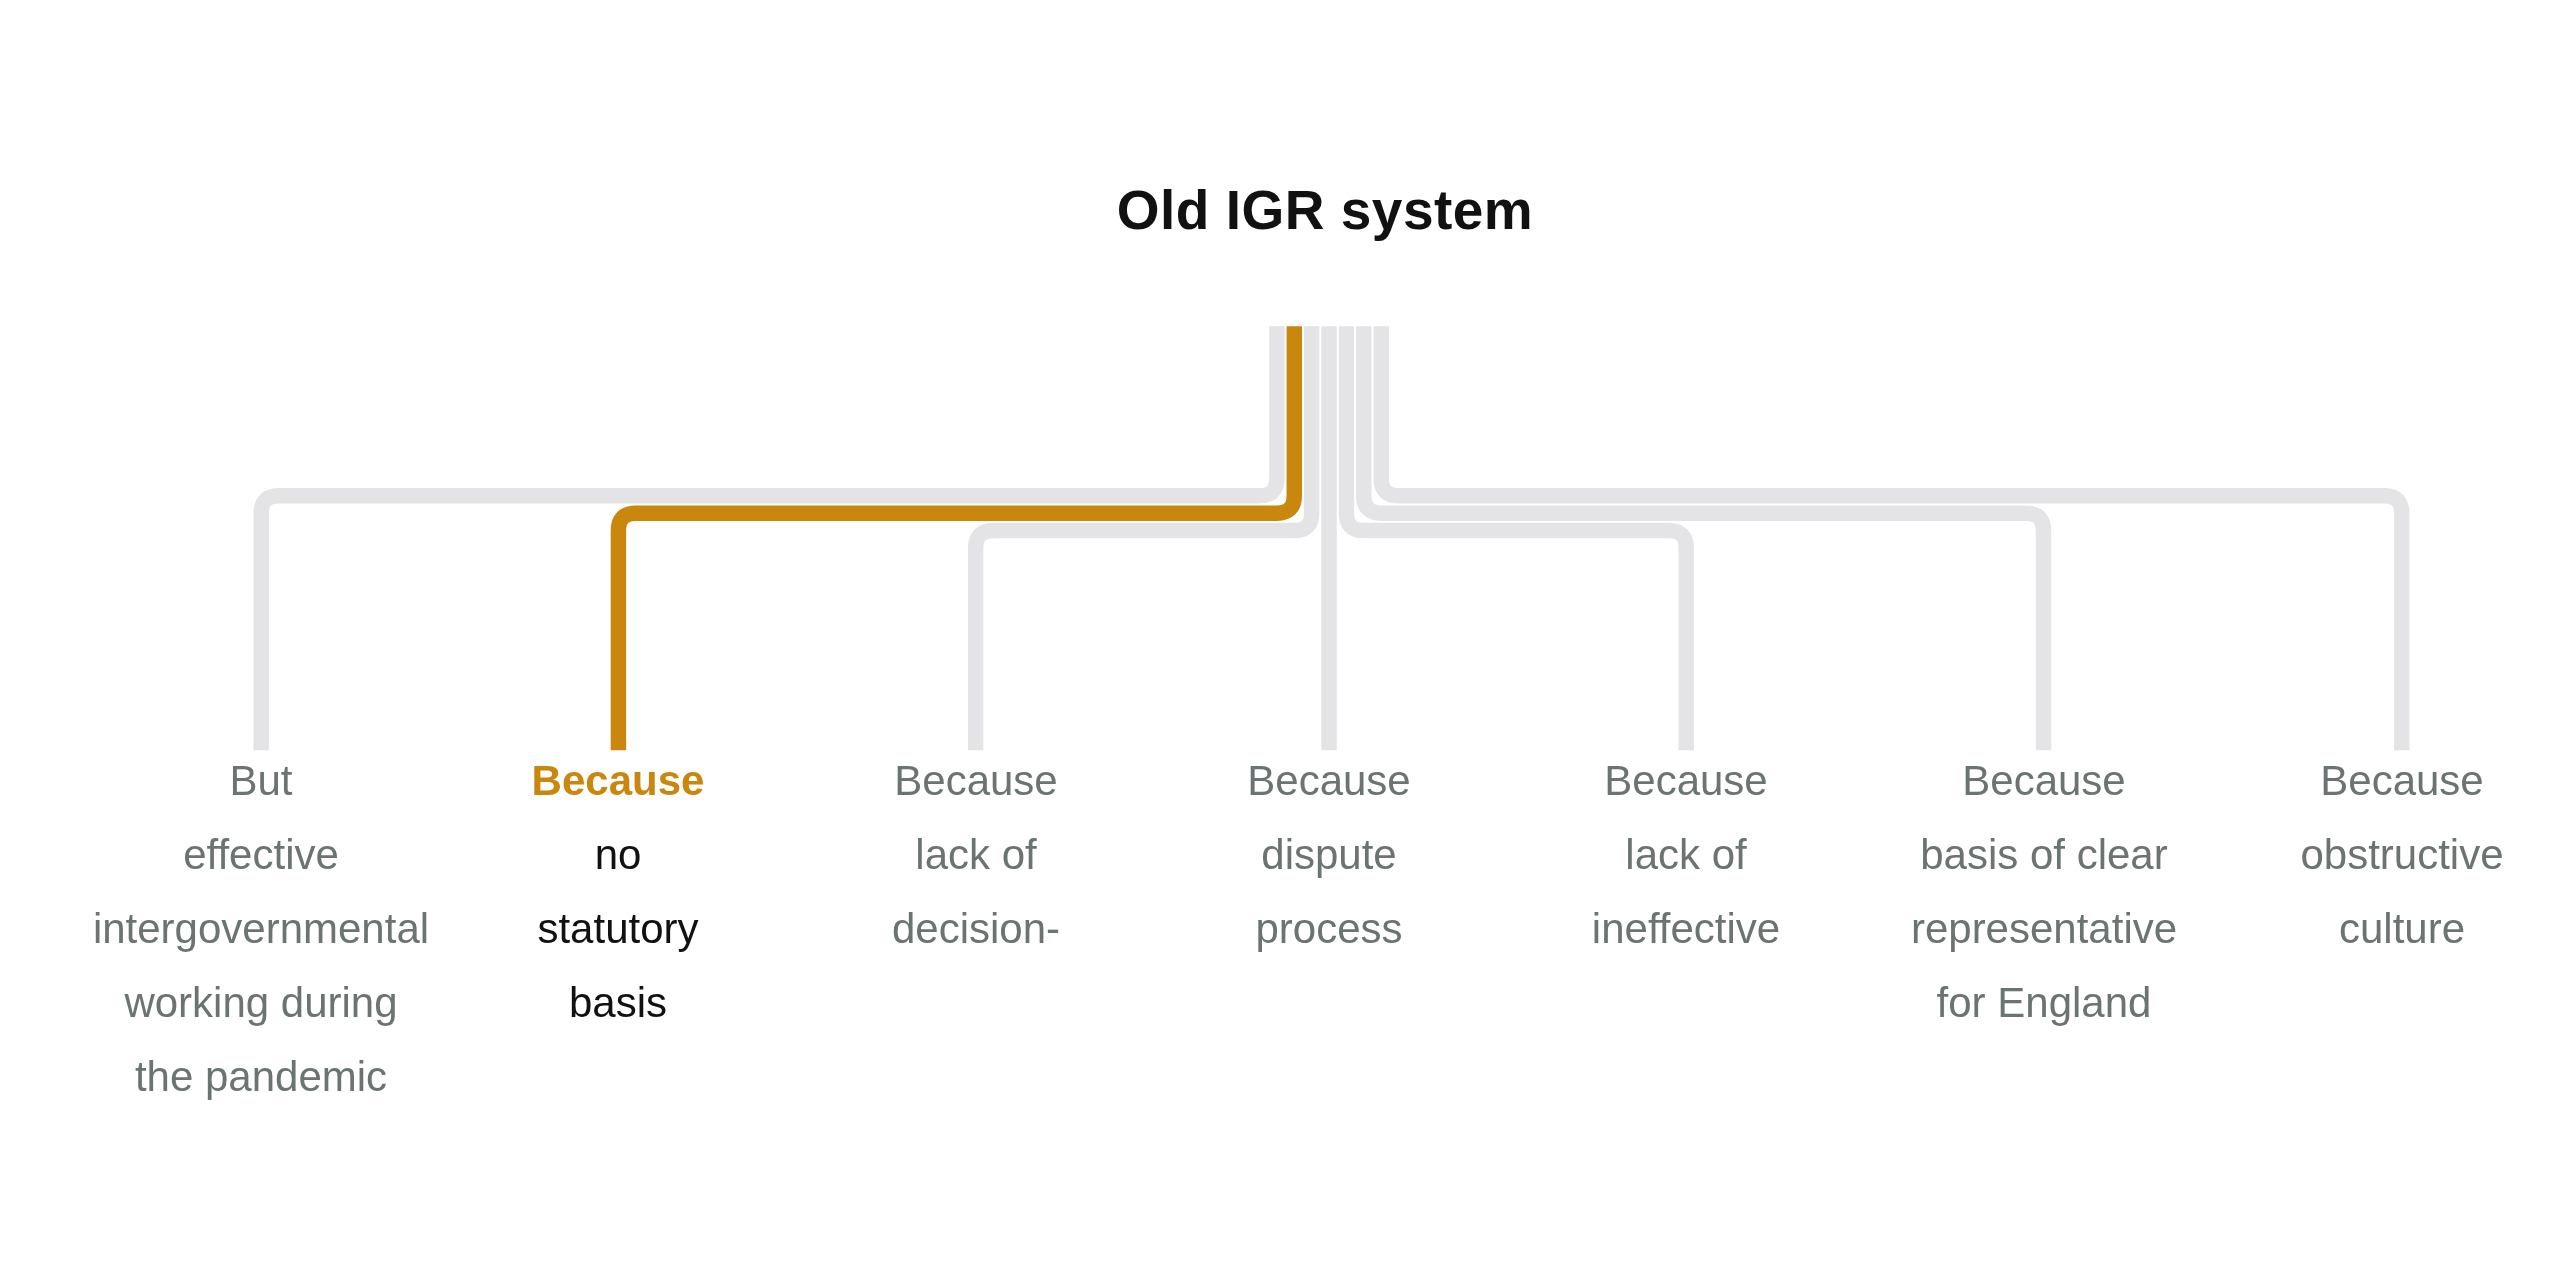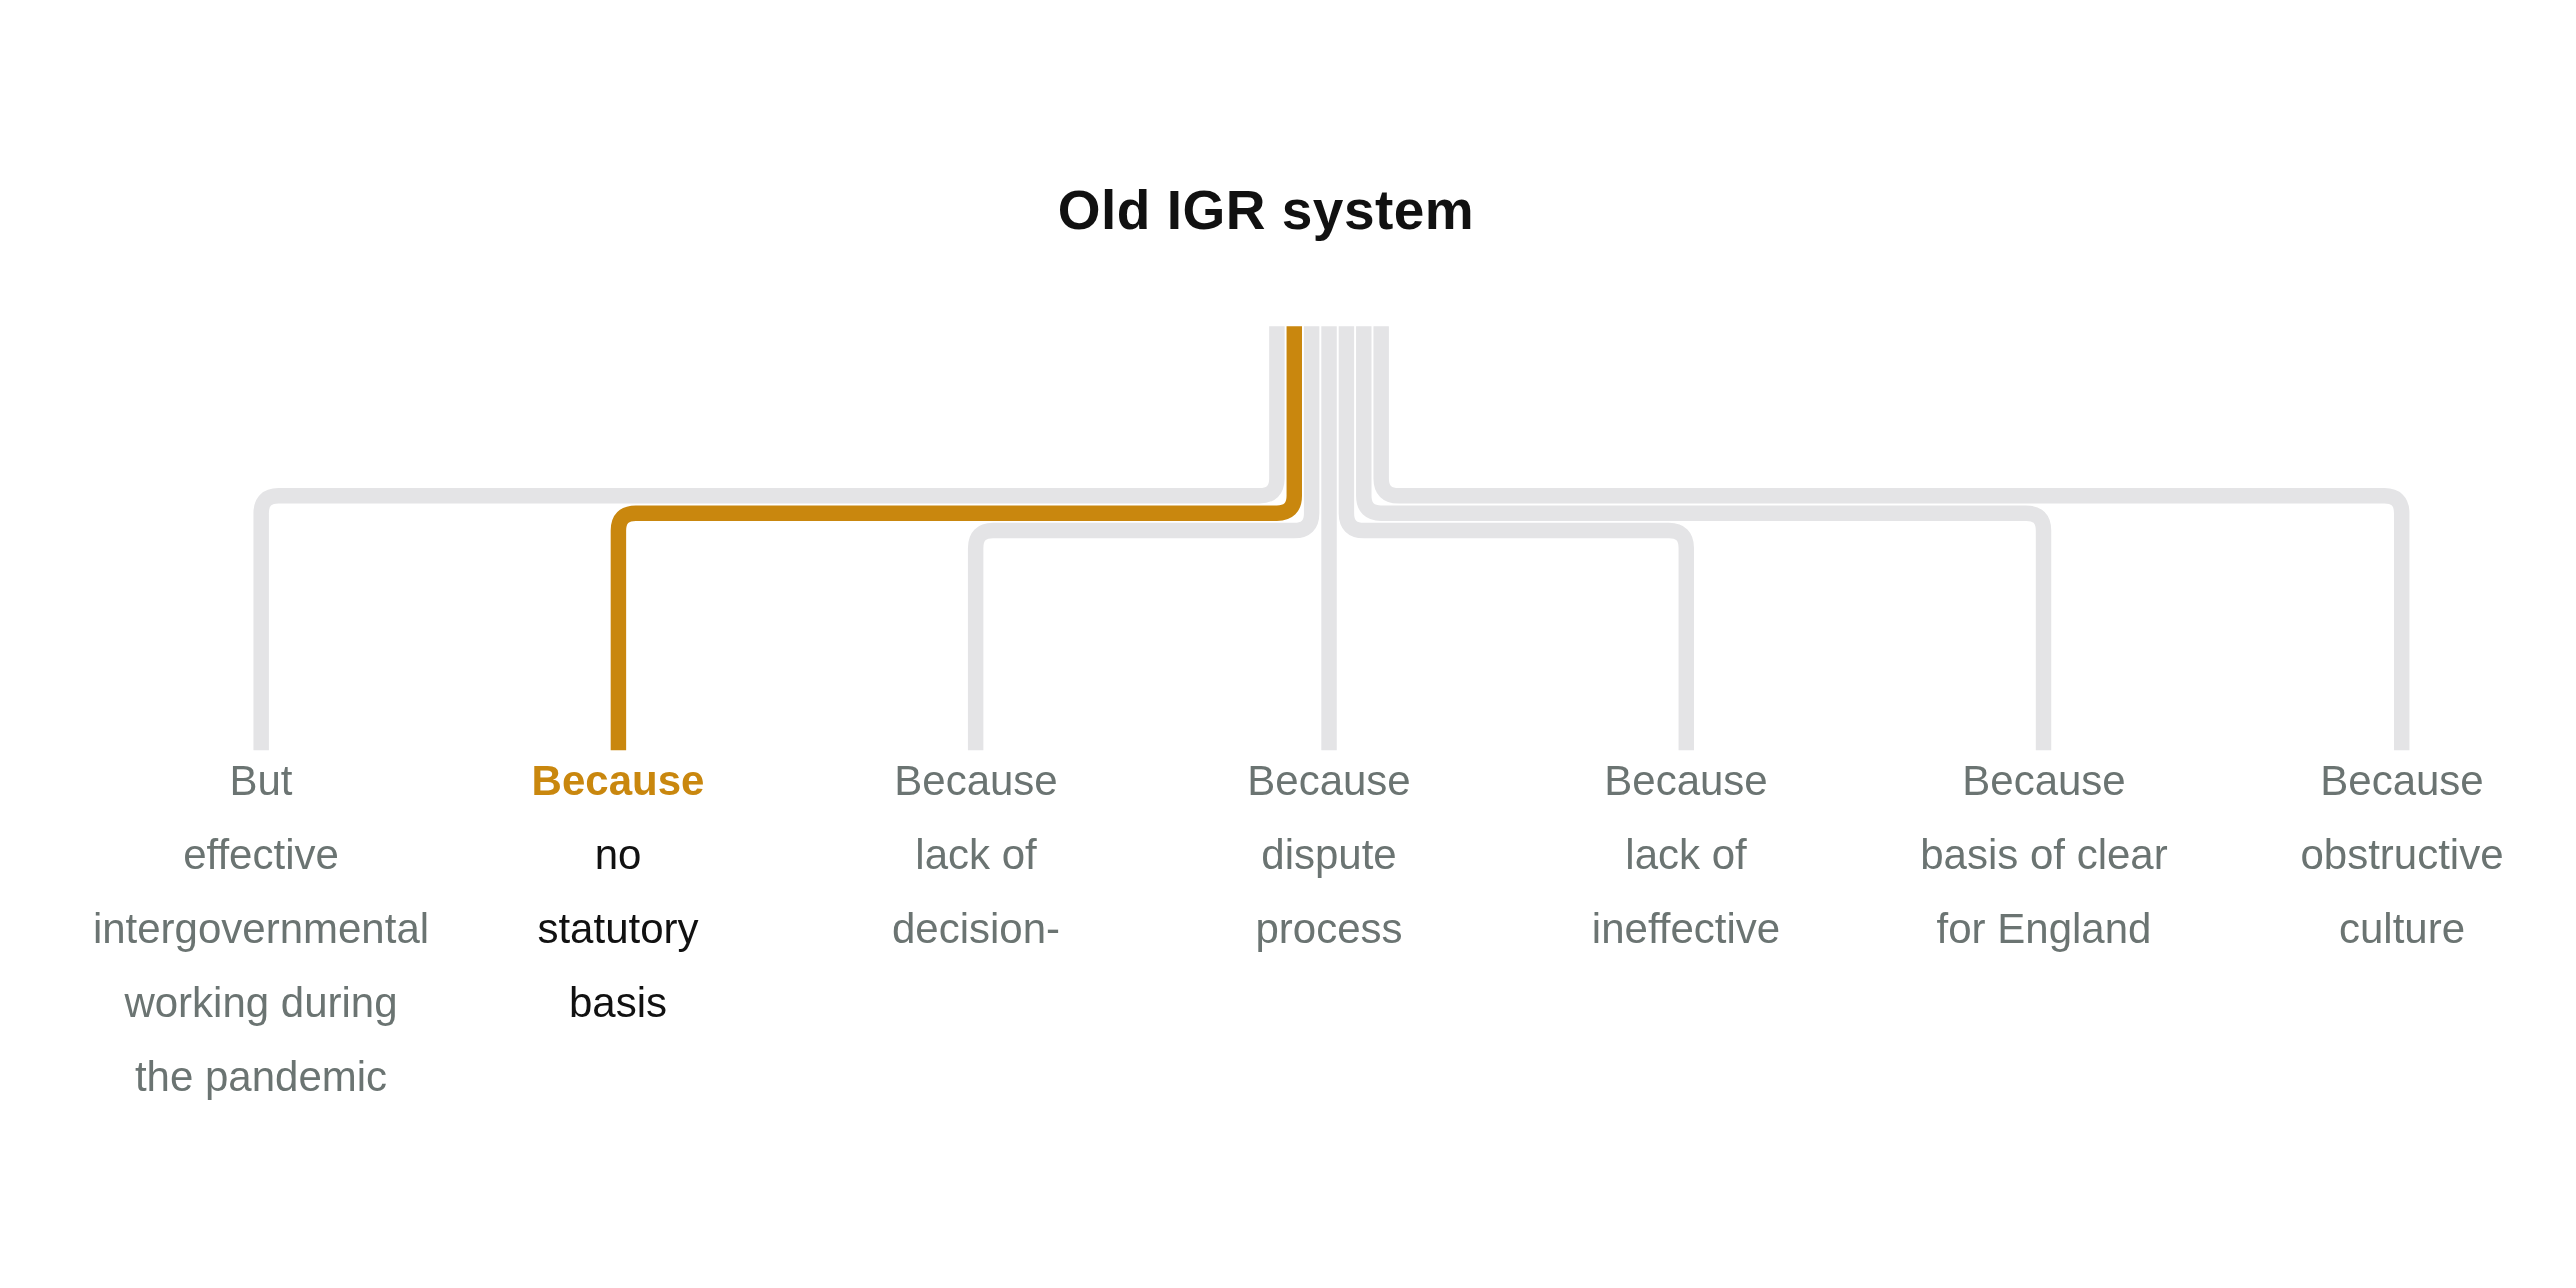--- a/index.html
+++ b/index.html
@@ -26,21 +26,21 @@
   .connectors path {
     fill: none;
     stroke: var(--line-gray, #e4e4e6);
     stroke-width: 16;
   }
   .connectors path.hl {
     stroke: var(--gold, #c9870e);
   }
   .root-label {
     position: absolute;
-    left: 1266px;
+    left: 1325px;
     top: 176px;
     transform: translateX(-50%);
     width: 869px;
     text-align: center;
     font-size: 55px;
     line-height: 68px;
     font-weight: 700;
     color: var(--ink, #111111);
     letter-spacing: 0.5px;
     white-space: nowrap;
@@ -124,20 +124,21 @@
 
   <div class="branch-label" style="left:1686px">
     <div class="line line-first">Because</div>
     <div class="line">lack of</div>
     <div class="line">ineffective</div>
   </div>
 
   <div class="branch-label" style="left:2044px">
     <div class="line line-first">Because</div>
     <div class="line">basis of clear</div>
+    <div class="line">representative</div>
     <div class="line">for England</div>
   </div>
 
   <div class="branch-label" style="left:2402px">
     <div class="line line-first">Because</div>
     <div class="line">obstructive</div>
     <div class="line">culture</div>
   </div>
 
 </div>

